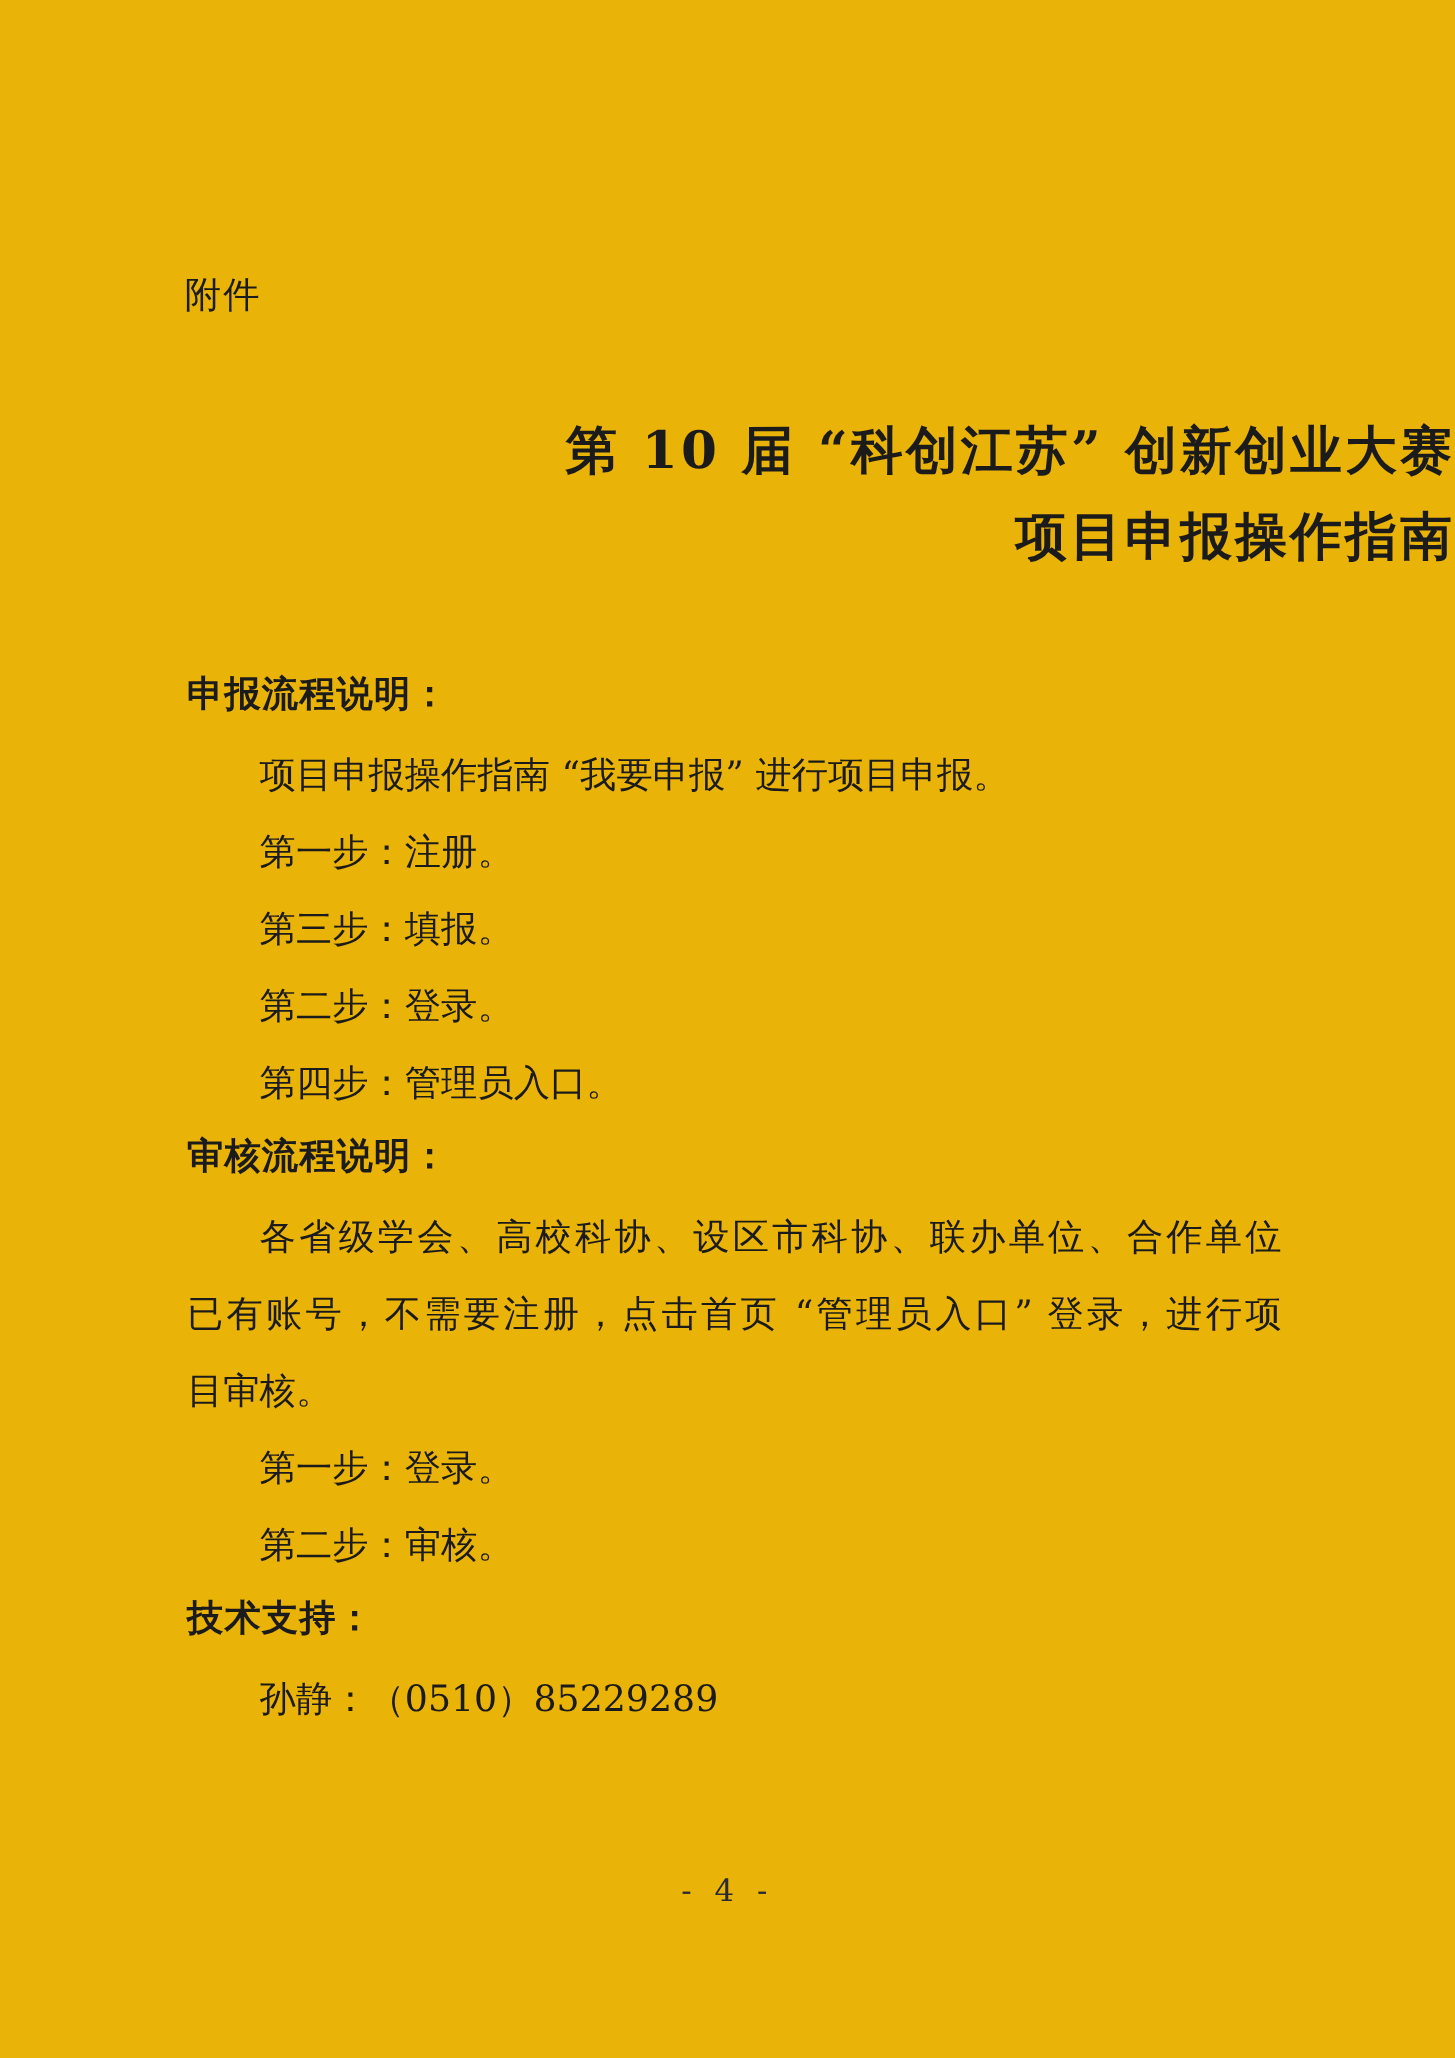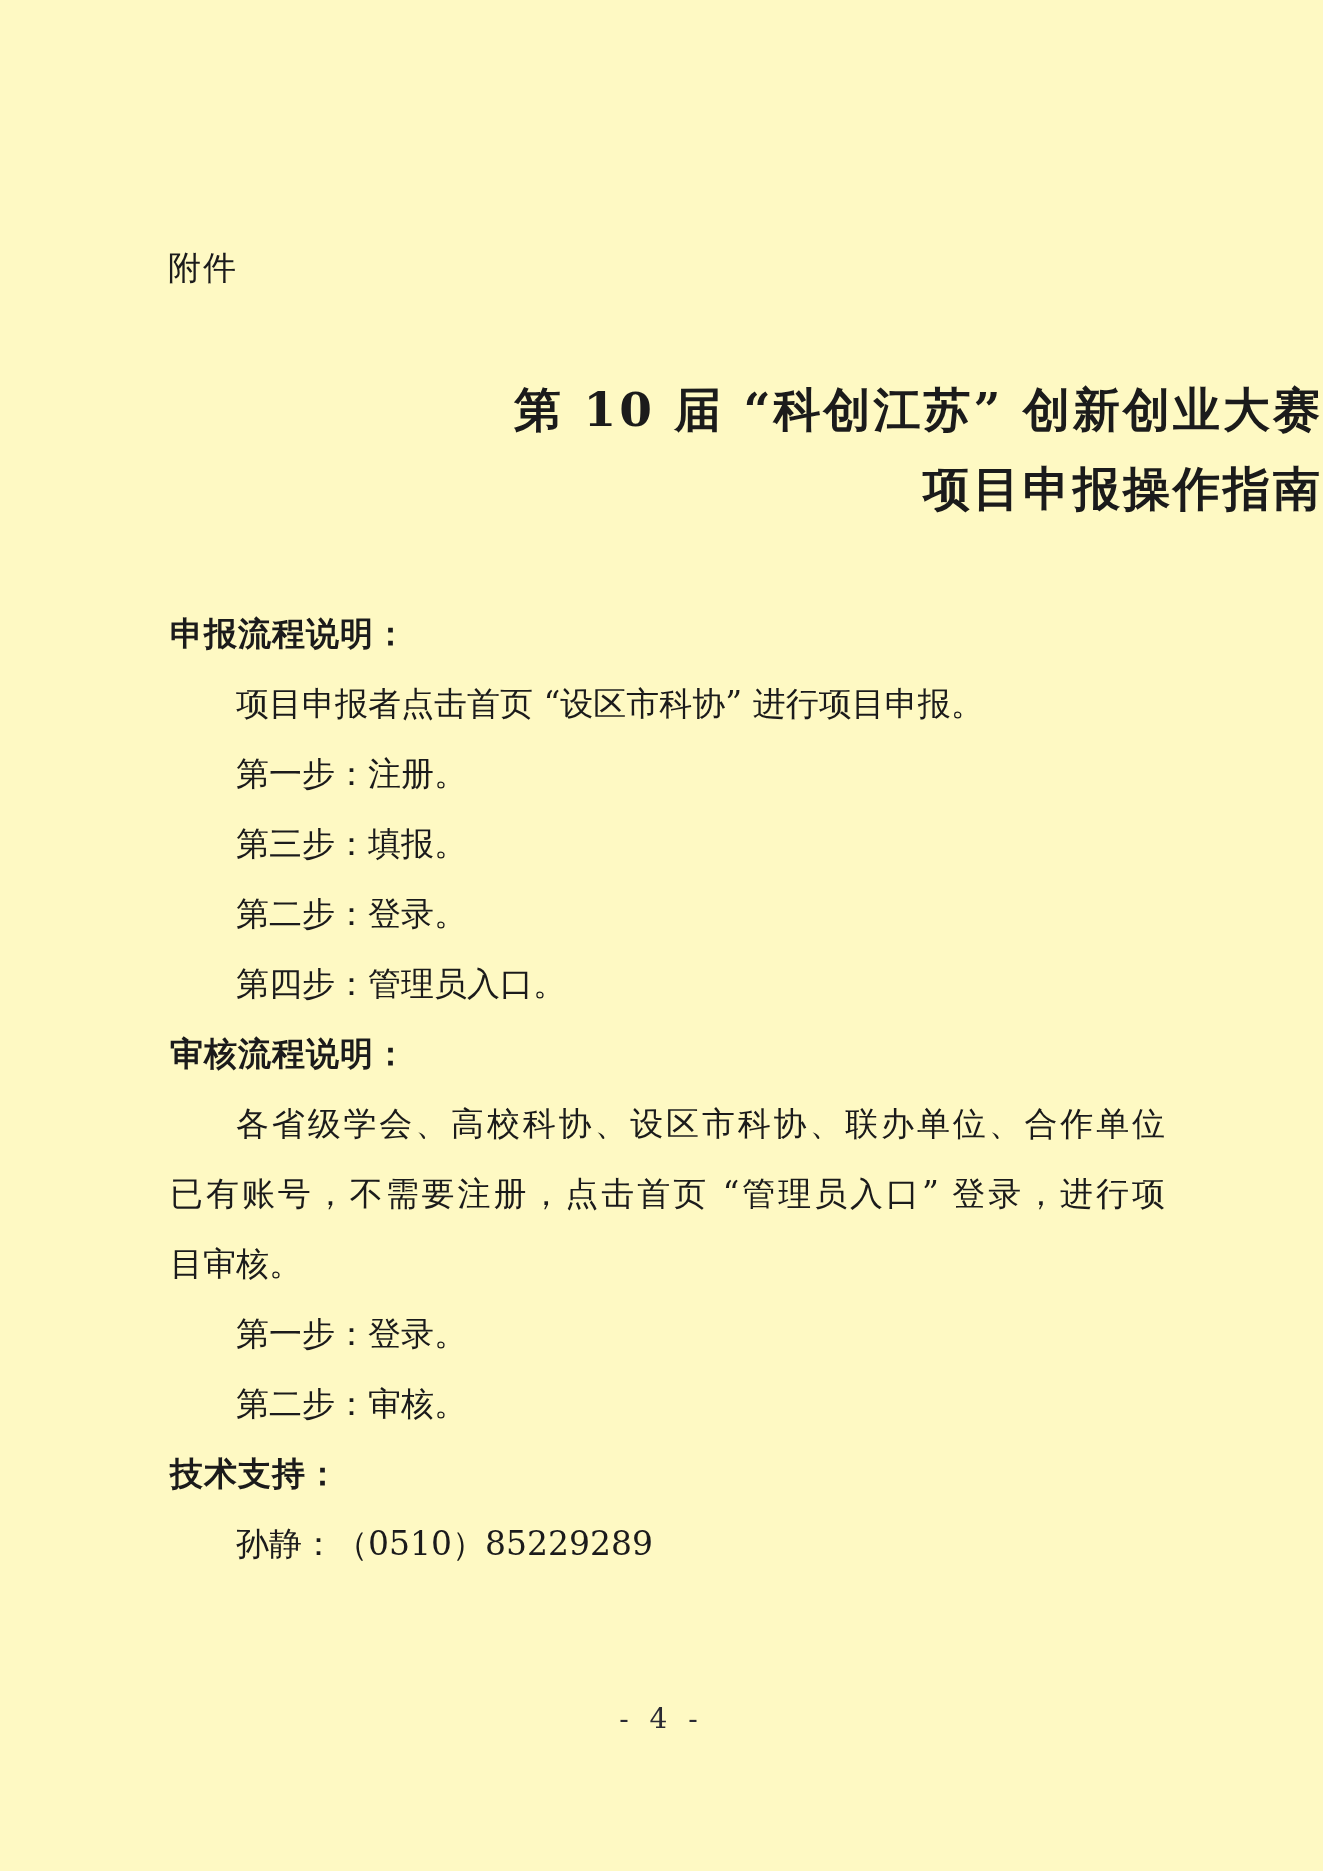--- a/index.html
+++ b/index.html
@@ -2,21 +2,21 @@
 <html><head>
 <meta charset="utf-8">
 <style>
   * { margin: 0; padding: 0; box-sizing: border-box; }
   html, body { background: #888; }
   .page {
     position: relative;
     width: 1323px;
     height: 1871px;
     margin: 0 auto;
-    background: #fef9c3;
+    background: #eab308;
     color: #1b1b1b;
     overflow: hidden;
     font-family: "DejaVu Serif", "Liberation Serif", serif;
   }
   .attachment {
     position: absolute;
     left: 168px;
     top: 248px;
     font-family: "DejaVu Sans", "Liberation Sans", sans-serif;
     font-size: 33px;
@@ -37,21 +37,21 @@
   }
   .body-block {
     position: absolute;
     left: 170px;
     top: 599px;
     width: 995px;
     font-size: 33px;
     line-height: 70px;
   }
   .heading {
-    font-family: Liberation Sans, sans-serif;
+    font-family: Liberation Mono, monospace;
     font-weight: 700;
     letter-spacing: 1px;
   }
   .indent { padding-left: 66px; }
   .jline {
     text-align: justify;
     text-align-last: justify;
   }
   .page-number {
     position: absolute;
@@ -73,21 +73,21 @@
 
   <div class="title-block">
     <div>第 10 届 “科创江苏” 创新创业大赛</div>
     <div>项目申报操作指南</div>
   </div>
 
   <div class="body-block">
 
     <div class="heading">申报流程说明：</div>
 
-    <div class="indent">项目申报者点击首页 “设区市科协” 进行项目申报。</div>
+    <div class="indent">项目申报操作指南 “我要申报” 进行项目申报。</div>
 
     <div class="indent">第一步：注册。</div>
     <div class="indent">第三步：填报。</div>
     <div class="indent">第二步：登录。</div>
     <div class="indent">第四步：管理员入口。</div>
 
     <div class="heading">审核流程说明：</div>
 
     <div class="indent jline">各省级学会、高校科协、设区市科协、联办单位、合作单位</div>
     <div class="jline">已有账号，不需要注册，点击首页 “管理员入口” 登录，进行项</div>

